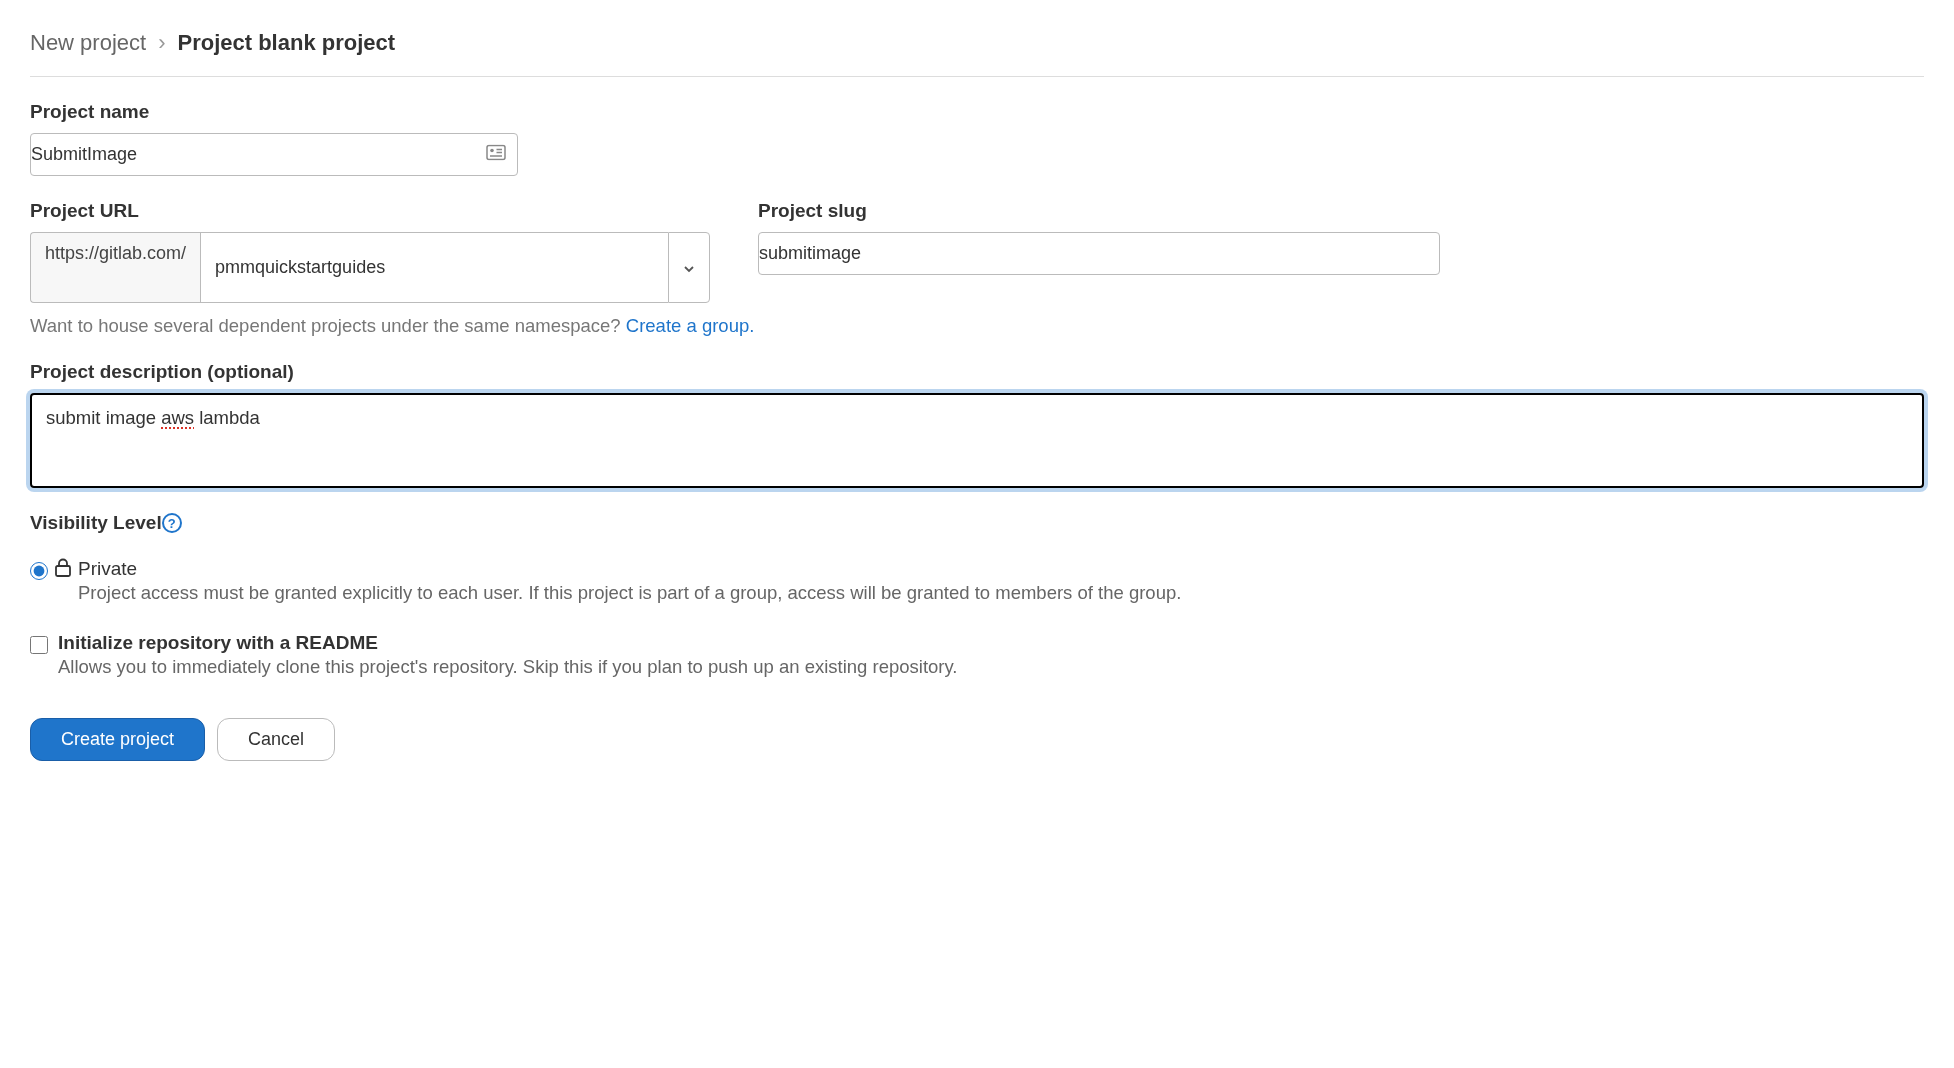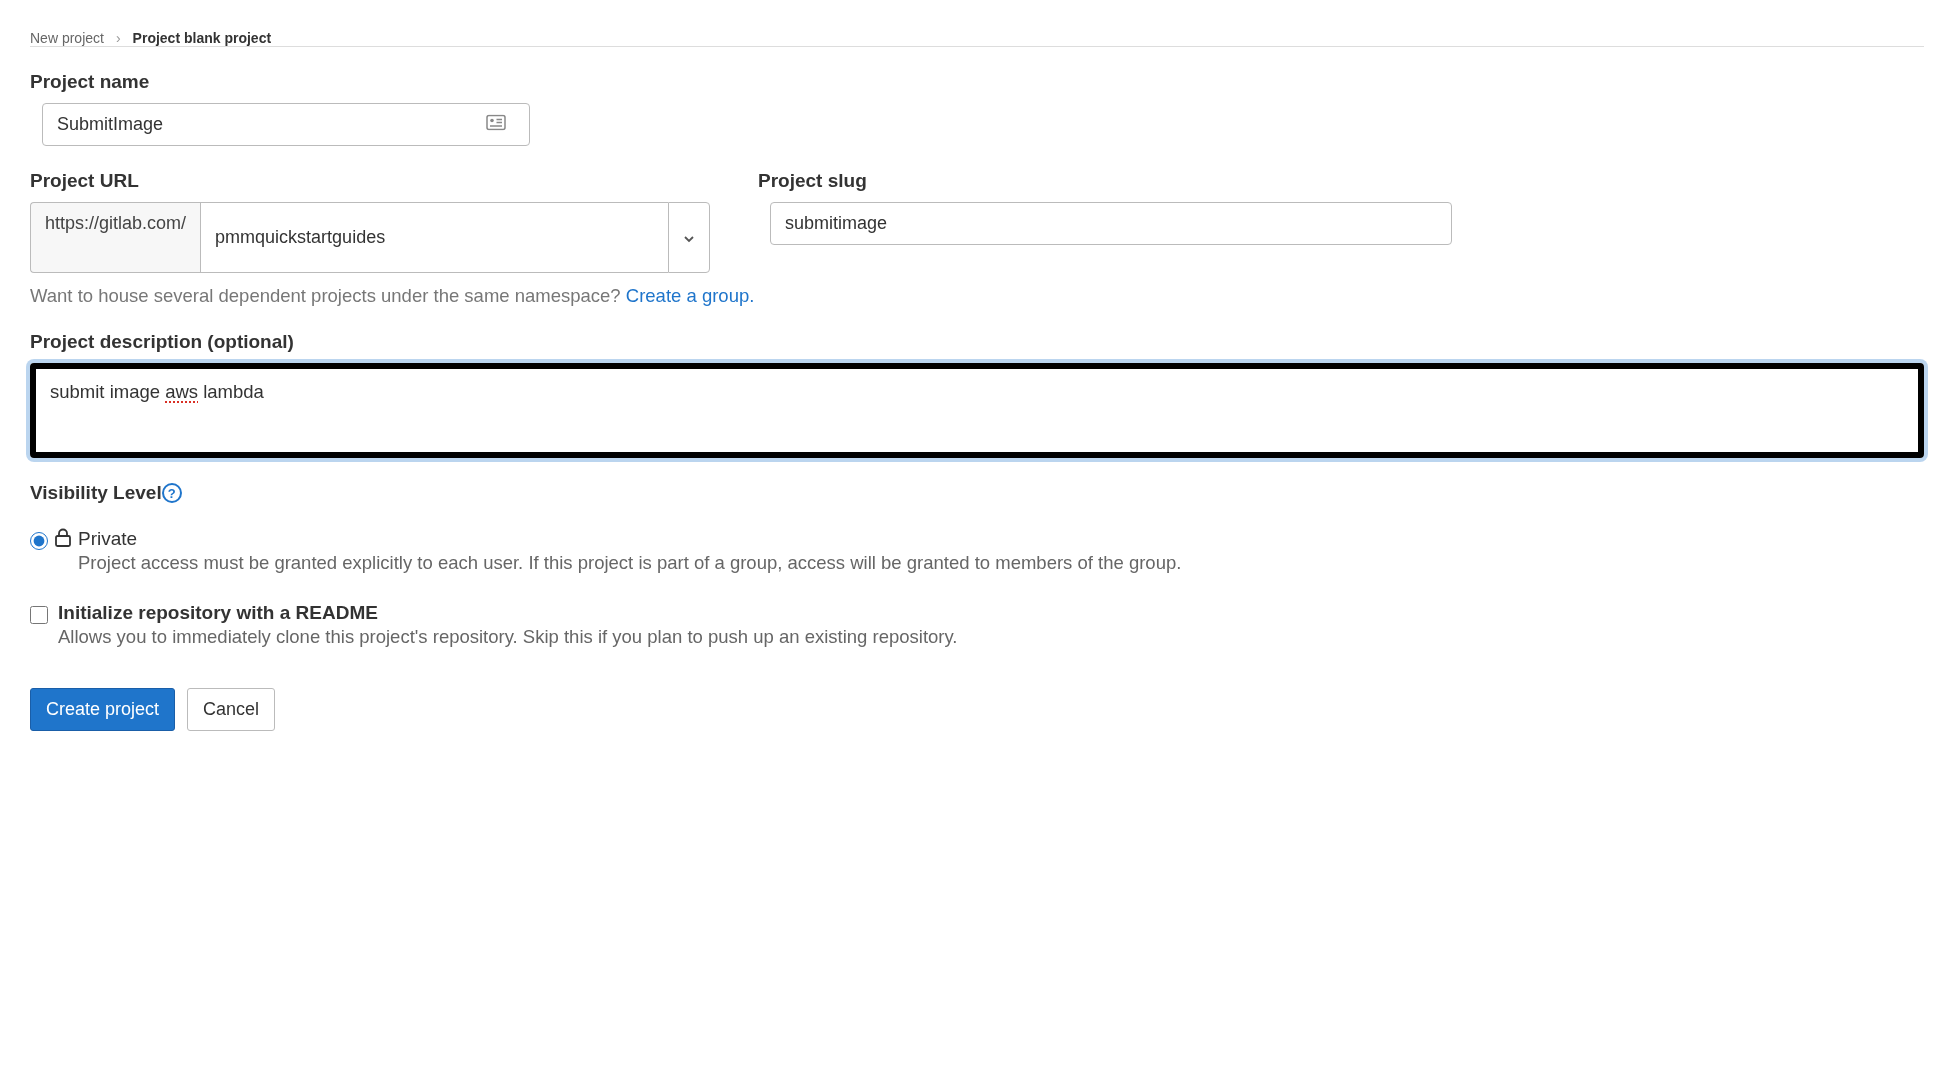--- a/index.html
+++ b/index.html
@@ -13,22 +13,23 @@
       color: #333;
       background: #fff;
       padding: 30px;
     }
     .breadcrumb {
       display: flex;
       align-items: flex-start;
       gap: 12px;
       color: #666;
       margin-bottom: 20px;
+      padding-bottom: 20px;
       border-bottom: 1px solid #ddd;
-      font-size: 14px;
+      font-size: 22px;
     }
     .breadcrumb-sep {
       color: #999;
     }
     .breadcrumb-current {
       color: #333;
       font-weight: 600;
     }
     .form-label {
       display: block;
@@ -42,27 +43,26 @@
       align-items: center;
       gap: 0;
     }
     .input-wrapper {
       position: relative;
       display: inline-block;
       width: 488px;
     }
     .text-input {
       width: 100%;
-      padding: 10px 14px;
+      padding: 10px 0;
       font-size: 18px;
       border: 1px solid #bbb;
       border-radius: 4px;
       font-family: inherit;
       color: #333;
-      margin-left: 12px;
     }
     .text-input.with-icon {
       padding-right: 42px;
     }
     .input-icon {
       position: absolute;
       right: 12px;
       top: 50%;
       transform: translateY(-50%);
       color: #888;
@@ -127,21 +127,21 @@
     .helper-text a {
       color: #1f75cb;
       text-decoration: none;
     }
     .textarea-wrapper {
       position: relative;
     }
     .textarea-field {
       width: 100%;
       min-height: 95px;
-      border: 6px solid #000000;
+      border: 2px solid #000000;
       border-radius: 4px;
       padding: 12px 14px;
       font-size: 18.5px;
       font-family: inherit;
       resize: both;
       outline: none;
       box-shadow: 0 0 0 4px rgba(31,117,203,0.3);
     }
     .help-icon {
       display: inline-flex;
@@ -202,23 +202,23 @@
       font-size: 18.5px;
       color: #666;
       margin-top: 2px;
     }
     .button-row {
       display: flex;
       gap: 12px;
       margin-top: 40px;
     }
     .btn {
-      padding: 10px 15px;
-      font-size: 18px;
-      border-radius: 3px;
+      padding: 10px 30px;
+      font-size: 18px;
+      border-radius: 12px;
       cursor: pointer;
       font-family: inherit;
     }
     .btn-primary {
       background: #1f75cb;
       color: #fff;
       border: 1px solid #1a5ea8;
     }
     .btn-secondary {
       background: #fff;

